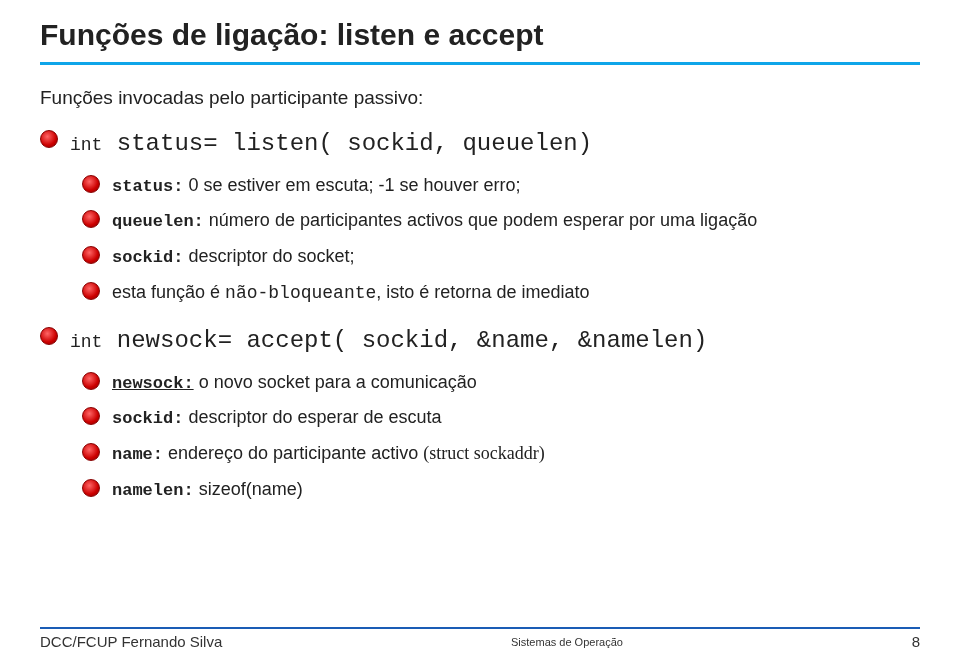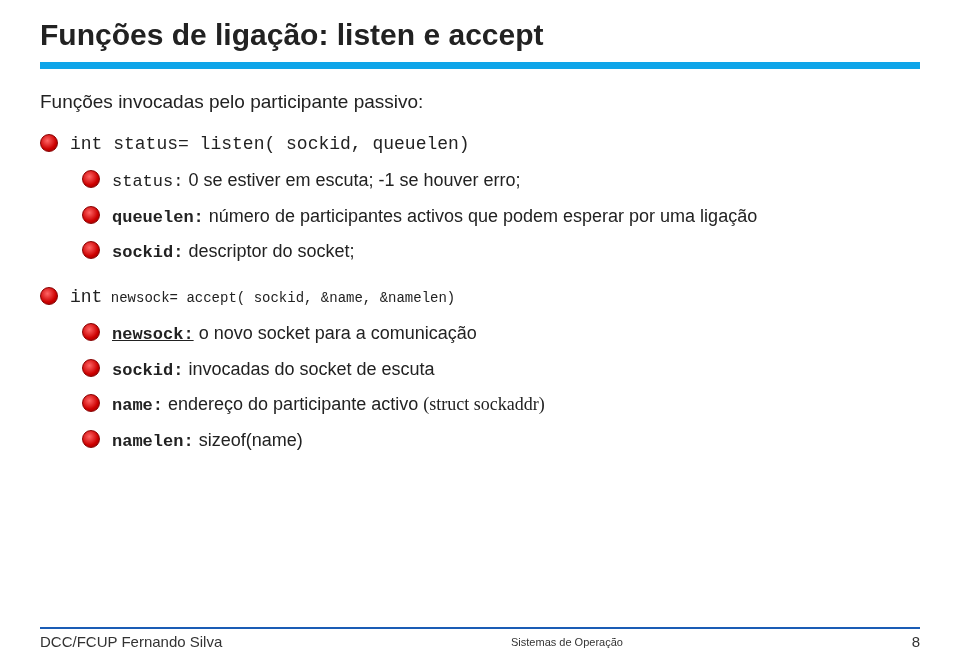--- a/index.html
+++ b/index.html
@@ -21,21 +21,21 @@
 
     .slide-container {
       width: 960px;
       height: 656px;
       padding: 0 40px;
       display: flex;
       flex-direction: column;
     }
 
     .title-section {
-      border-bottom: 7px solid #0ea5e9;
+      border-bottom: 3px solid #0ea5e9;
       padding: 18px 0 10px 0;
       margin-bottom: 22px;
     }
 
     .slide-title {
       font-size: 30px;
       font-weight: bold;
       color: #222;
     }
 
@@ -134,69 +134,75 @@
     <h1 class="slide-title">Funções de ligação: listen e accept</h1>
   </div>
 
   <div class="content-area">
 
     <p class="intro-text">Funções invocadas pelo participante passivo:</p>
 
     <div class="bullet-level1">
       <div class="bullet-dot dot-red"></div>
       <span class="bullet-text level1-code">
-        <span style="font-family:'Courier New',monospace;font-size:18px;">int</span><span style="font-family:'Courier New',monospace;font-size:18px;"> status= listen( sockid, queuelen)</span>
-      </span>
-    </div>
-
-    <div class="bullet-level2">
-      <div class="bullet-dot dot-red"></div>
-      <span class="bullet-text">
-        <span class="bold-term mono" style="font-family:'Courier New',monospace;font-weight:normal;">status:</span>
+        <span style="font-family:'Courier New',monospace;font-size:18px;">int</span><span style="font-family:'Courier New',monospace;font-size:24px;"> status= listen( sockid, queuelen)</span>
+      </span>
+    </div>
+
+    <div class="bullet-level2">
+      <div class="bullet-dot dot-red"></div>
+      <span class="bullet-text">
+        <span class="bold-term mono" style="font-family:'Courier New',monospace;font-weight:bold;">status:</span>
         <span> 0 se estiver em escuta; -1 se houver erro;</span>
       </span>
     </div>
 
     <div class="bullet-level2">
       <div class="bullet-dot dot-red"></div>
       <span class="bullet-text">
         <span class="bold-term mono" style="font-family:'Courier New',monospace;font-weight:bold;">queuelen:</span>
         <span> número de participantes activos que podem esperar por uma ligação</span>
       </span>
     </div>
 
     <div class="bullet-level2">
       <div class="bullet-dot dot-red"></div>
       <span class="bullet-text">
         <span class="bold-term mono" style="font-family:'Courier New',monospace;font-weight:bold;">sockid:</span>
         <span> descriptor do socket;</span>
       </span>
     </div>
 
+    <div class="bullet-level2">
+      <div class="bullet-dot dot-red"></div>
+      <span class="bullet-text">
+        <span>esta função é </span><span style="font-family:'Courier New',monospace;">não-bloqueante</span><span>, isto é retorna de imediato</span>
+      </span>
+    </div>
 
     <div class="bullet-level1" style="margin-top:10px;">
       <div class="bullet-dot dot-red"></div>
       <span class="bullet-text level1-code">
-        <span style="font-family:'Courier New',monospace;font-size:18px;">int</span><span style="font-family:'Courier New',monospace;font-size:14px;"> newsock= accept( sockid, &amp;name, &amp;namelen)</span>
+        <span style="font-family:'Courier New',monospace;font-size:18px;">int</span><span style="font-family:'Courier New',monospace;font-size:24px;"> newsock= accept( sockid, &amp;name, &amp;namelen)</span>
       </span>
     </div>
 
     <div class="bullet-level2">
       <div class="bullet-dot dot-red"></div>
       <span class="bullet-text">
         <span class="bold-term mono" style="font-family:'Courier New',monospace;font-weight:bold;text-decoration:underline;">newsock:</span>
         <span> o novo socket para a comunicação</span>
       </span>
     </div>
 
     <div class="bullet-level2">
       <div class="bullet-dot dot-red"></div>
       <span class="bullet-text">
         <span class="bold-term mono" style="font-family:'Courier New',monospace;font-weight:bold;">sockid:</span>
-        <span> invocadas do socket de escuta</span>
+        <span> descriptor do esperar de escuta</span>
       </span>
     </div>
 
     <div class="bullet-level2">
       <div class="bullet-dot dot-red"></div>
       <span class="bullet-text">
         <span class="bold-term mono" style="font-family:'Courier New',monospace;font-weight:bold;">name:</span>
         <span> endereço do participante activo </span><span style="font-family:Liberation Serif, serif;">(struct sockaddr)</span>
       </span>
     </div>

